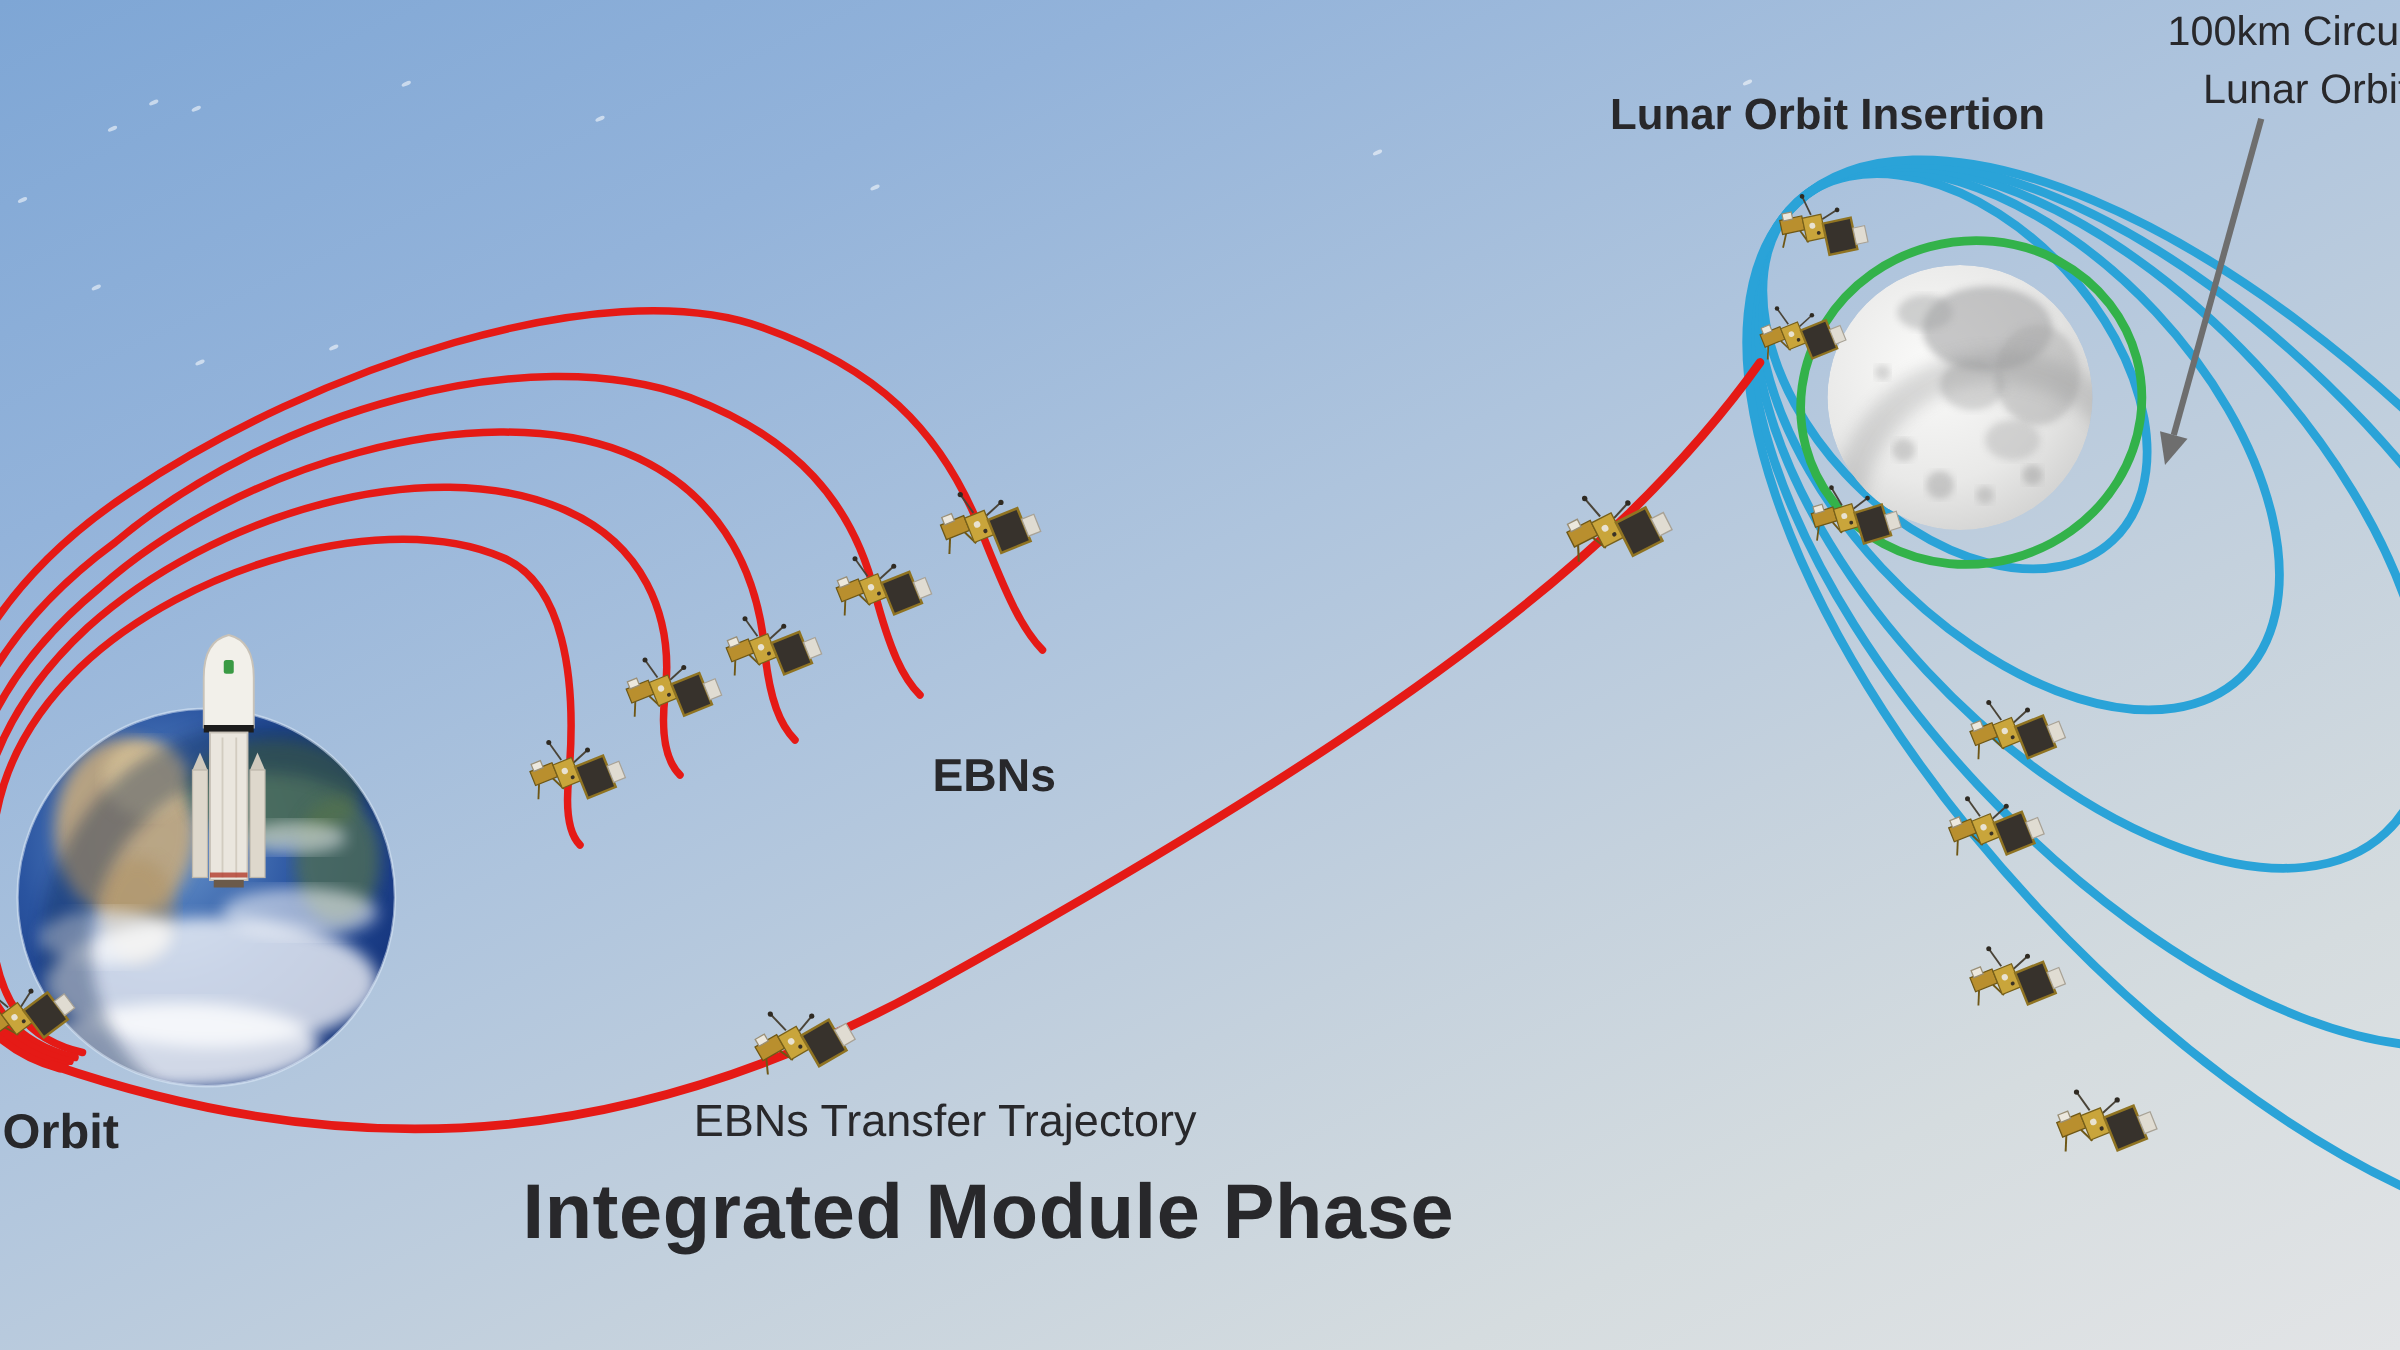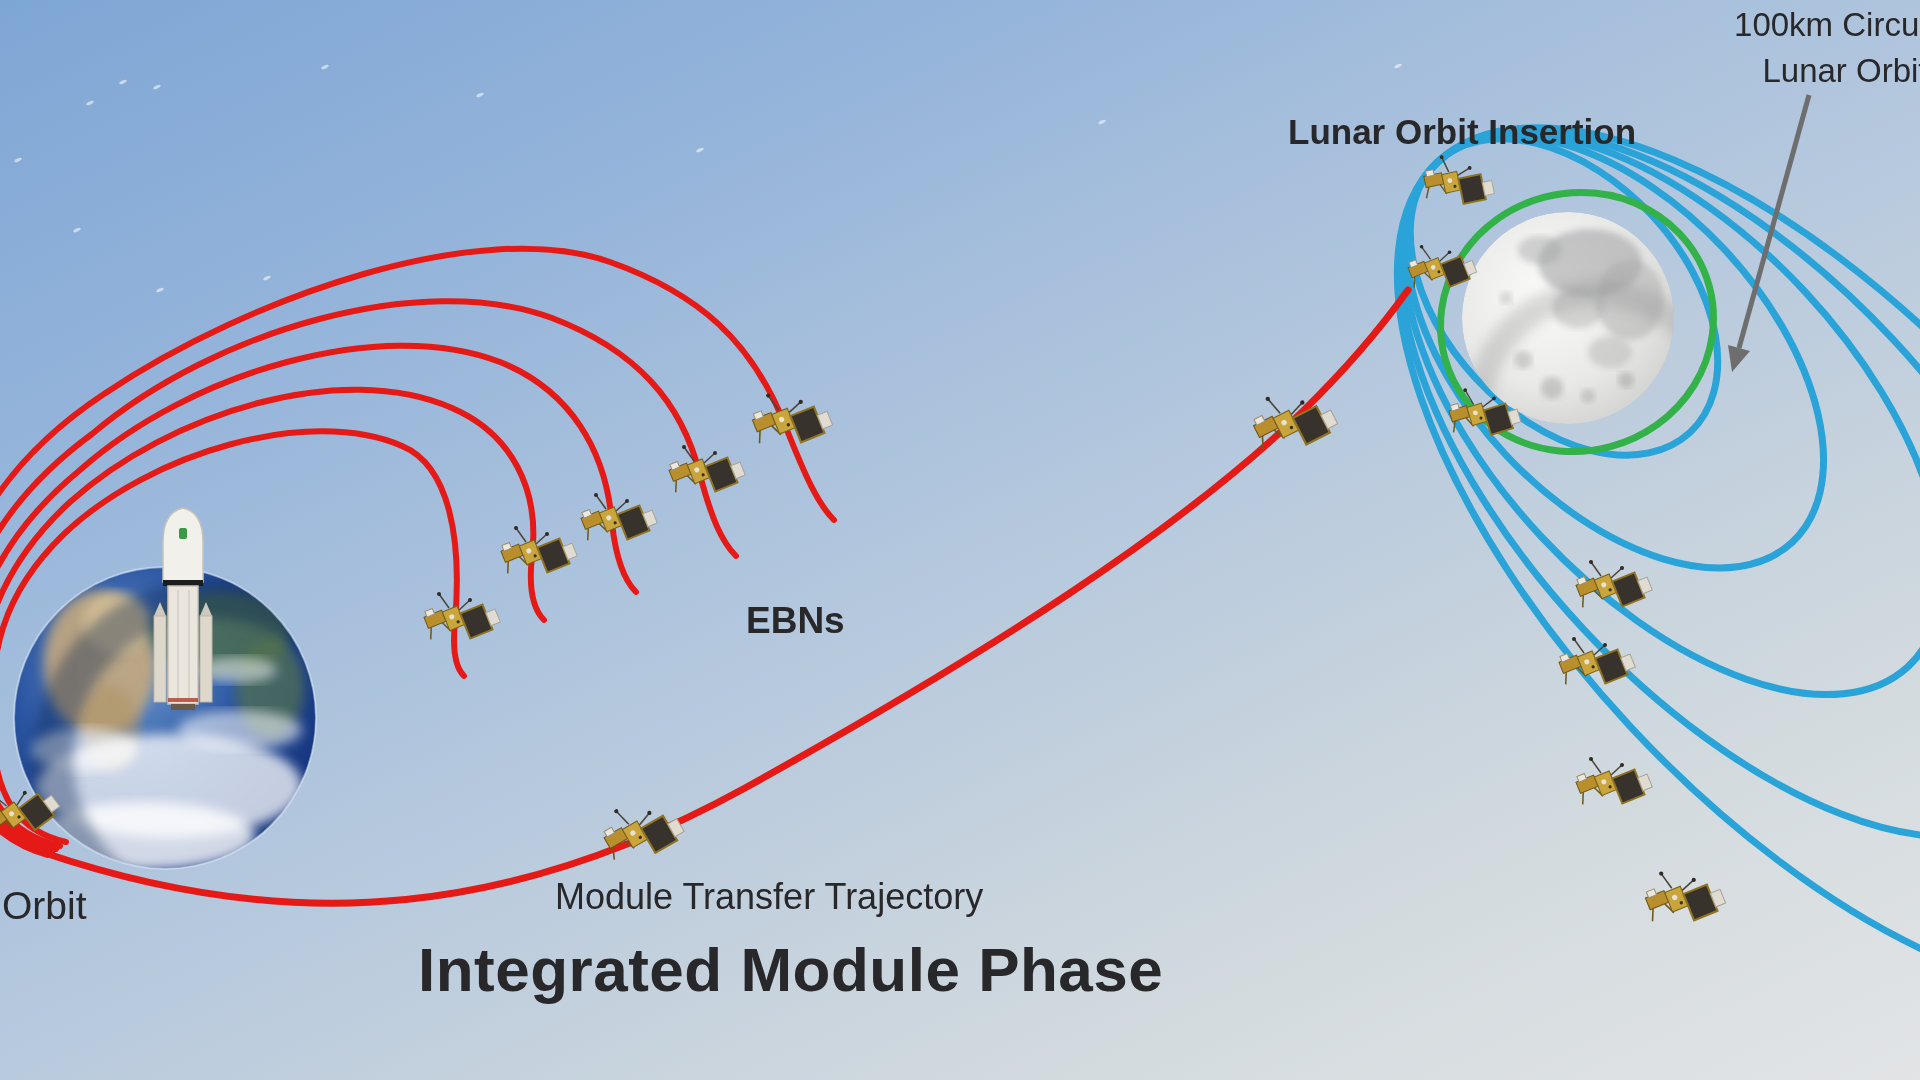--- a/index.html
+++ b/index.html
@@ -4,23 +4,23 @@
 <style>
   html,body{margin:0;padding:0;}
   body{
     width:1920px;height:1080px;overflow:hidden;position:relative;
     font-family:"Liberation Sans",sans-serif;
     background:linear-gradient(155deg,#7ea6d5 0%,#93b3da 22%,#aec4dd 45%,#c4d1dd 65%,#d5dcdf 82%,#e2e4e6 100%);
   }
   #scene{position:absolute;left:0;top:0;}
   .lbl{position:absolute;color:#28282b;white-space:nowrap;z-index:5;}
   #l100{left:1680px;top:2px;width:330px;text-align:center;font-size:33px;line-height:1.38;font-weight:400;}
-  #lloi{left:1288px;top:72px;font-size:35px;font-weight:700;margin-top:40px;}
+  #lloi{left:1288px;top:72px;font-size:35px;font-weight:700;}
   #lebns{left:746px;top:600px;font-size:37px;font-weight:700;}
-  #lorbit{left:2px;top:884px;font-size:39px;font-weight:400;}
+  #lorbit{left:2px;top:884px;font-size:39px;font-weight:700;}
   #lltt{left:555px;top:876px;font-size:36px;font-weight:400;}
   #limp{left:418px;top:934px;font-size:62px;font-weight:700;letter-spacing:.5px;}
 </style>
 </head>
 <body>
 
 <svg id="scene" width="1920" height="1080" viewBox="0 0 1920 1080">
   <defs>
     <radialGradient id="earthGrad" cx="0.38" cy="0.35" r="0.85">
       <stop offset="0%" stop-color="#6d9ad0"></stop>
@@ -174,14 +174,14 @@
     </g>
 </svg>
 
 <div class="lbl" id="l100">
   <span>100km Circular</span><br>
   <span>Lunar Orbit</span>
 </div>
 <div class="lbl" id="lloi">Lunar Orbit Insertion</div>
 <div class="lbl" id="lebns">EBNs</div>
 <div class="lbl" id="lorbit">Orbit</div>
-<div class="lbl" id="lltt">Module Transfer Trajectory</div>
+<div class="lbl" id="lltt">EBNs Transfer Trajectory</div>
 <div class="lbl" id="limp">Integrated Module Phase</div>
 
 </body></html>

